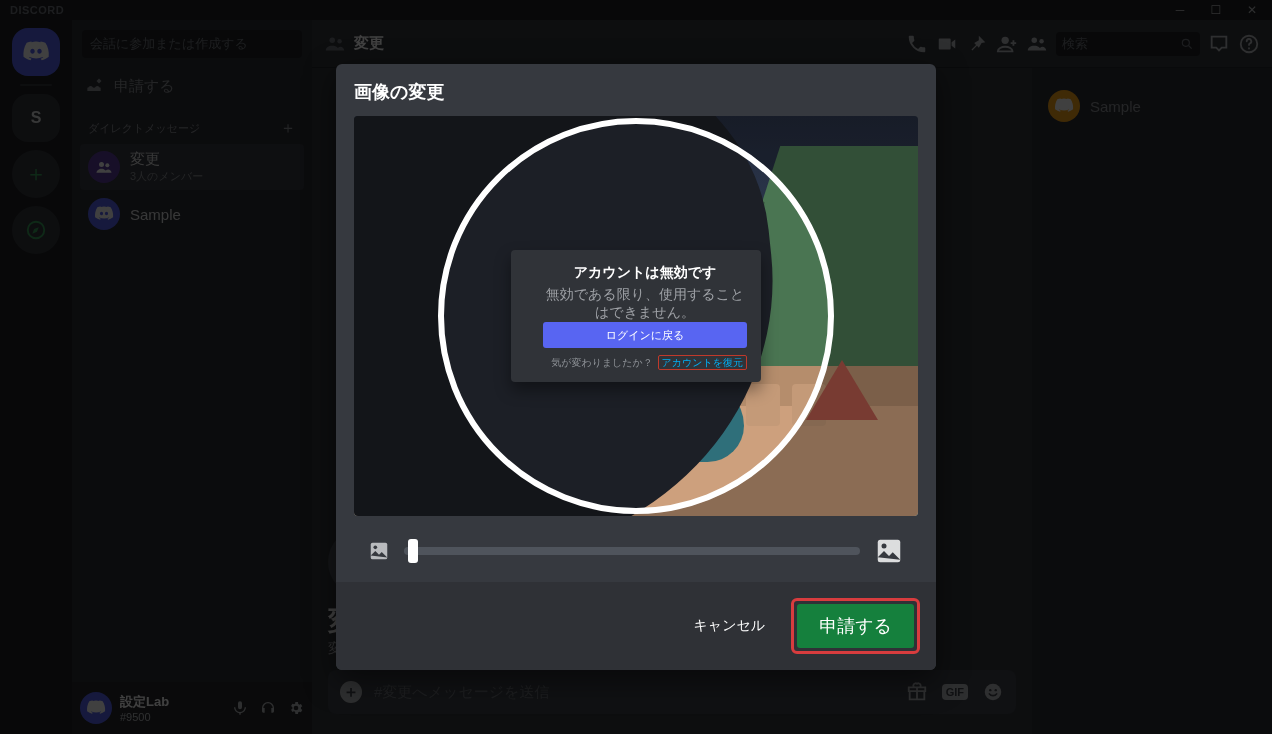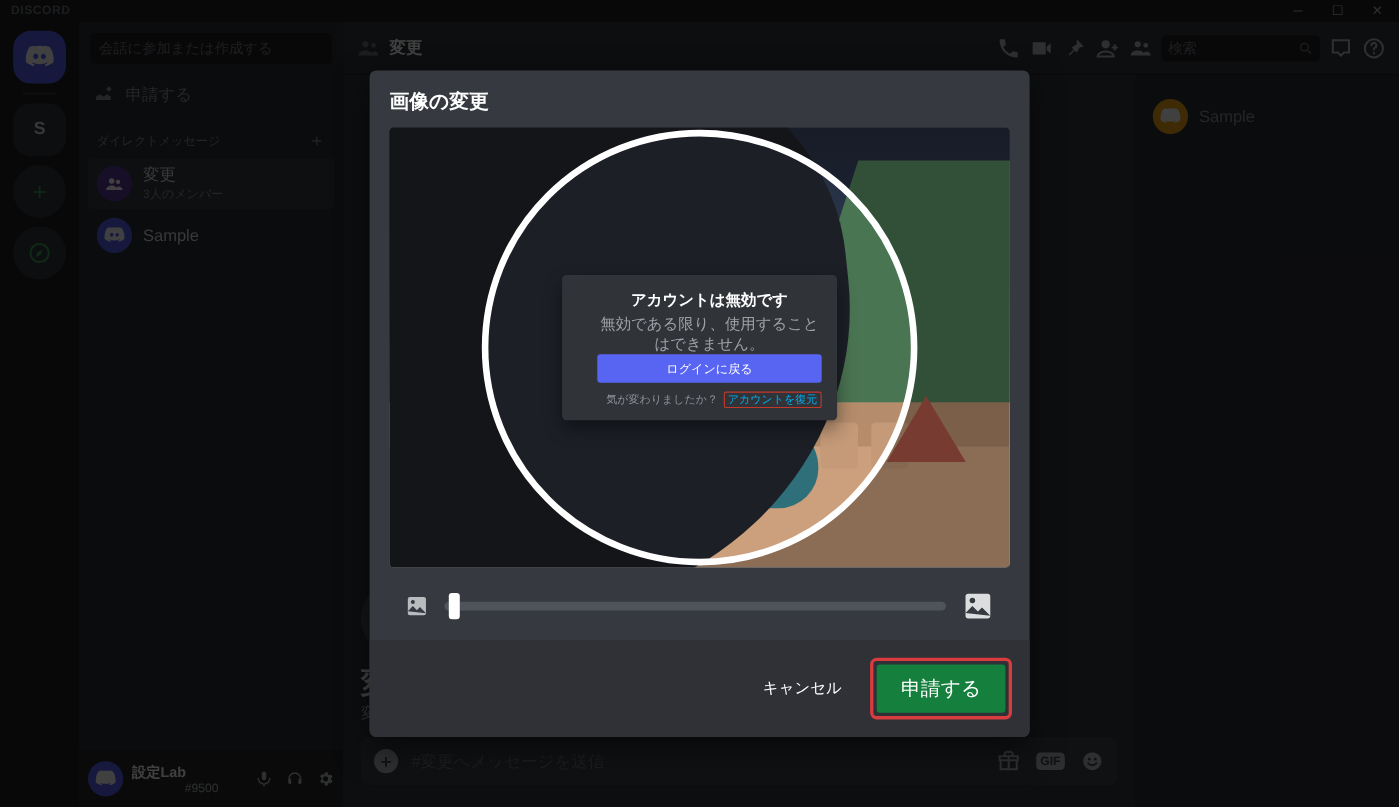--- a/index.html
+++ b/index.html
@@ -37,21 +37,21 @@
 .dm-item .avatar.purple{ background:#5d3e9f; }
 .dm-item .avatar svg{ width:20px; height:20px; }
 .dm-item .name{ color:#dcddde; font-size:15px; }
 .dm-item .sub{ color:#8e9297; font-size:11px; }
 
 
 .userfoot{ margin-top:auto; height:52px; background:#292b2f; display:flex; align-items:center; padding:0 8px; gap:8px; }
 .userfoot .uavatar{ width:32px; height:32px; border-radius:50%; background:#5865f2; display:flex; align-items:center; justify-content:center;}
 .userfoot .uavatar svg{width:20px;height:20px;}
 .userfoot .uname{ font-size:13px; font-weight:600; color:#fff;}
-.userfoot .utag{ font-size:11px; color:#b9bbbe;margin-left:48px;}
+.userfoot .utag{ font-size:11px; color:#b9bbbe;}
 .userfoot .uicons{ margin-left:auto; display:flex; gap:12px; color:#b9bbbe;}
 .uicons span{ width:16px; height:16px; display:inline-flex; align-items:center; justify-content:center;}
 
 
 .chatcol{ flex:1; background:#36393f; display:flex; flex-direction:column; position:relative;}
 .chead{ height:48px; border-bottom:1px solid #26282c; display:flex; align-items:center; padding:0 12px; gap:8px;}
 .chead .at{ color:#72767d;}
 .chead .cname{ font-weight:600; color:#fff; font-size:15px;}
 .chead .spacer{ flex:1;}
 .chead .ticon{ width:22px; height:22px; color:#b9bbbe; display:inline-flex; align-items:center; justify-content:center;}

